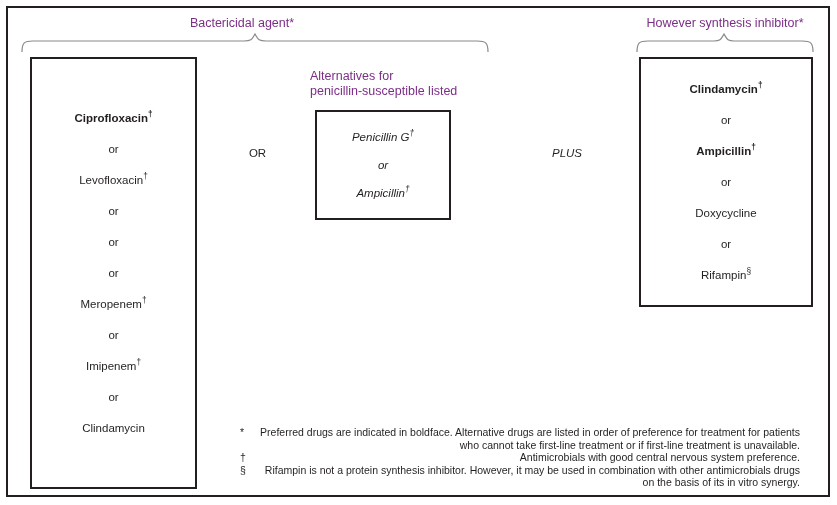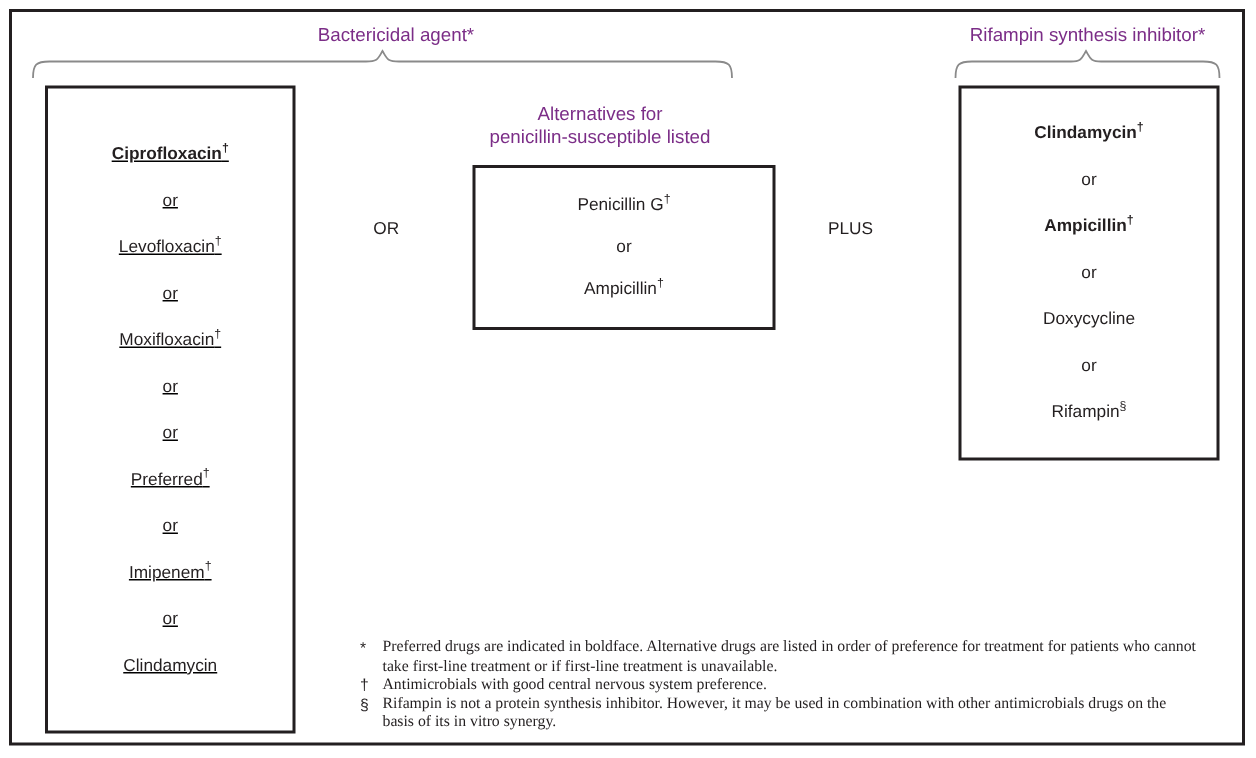--- a/index.html
+++ b/index.html
@@ -34,21 +34,21 @@
   
   .group-heading {
     position: absolute;
     color: #7b2d87;
     font-size: 12.5px;
     line-height: 15px;
     text-align: center;
     white-space: nowrap;
   }
   #heading-bactericidal {
-    left: 31px;
+    left: 9px;
     top: 16px;
     width: 466px;
   }
   #heading-protein {
     left: 637px;
     top: 16px;
     width: 176px;
   }
 
   
@@ -79,27 +79,27 @@
     display: flex;
     flex-direction: column;
     align-items: center;
     justify-content: center;
   }
   #box-bactericidal-primary {
     left: 30px;
     top: 57px;
     width: 167px;
     height: 432px;
-    text-decoration: underline;
   }
   #box-penicillin {
     left: 315px;
     top: 110px;
-    width: 202px;
+    width: 136px;
     height: 110px;
+    font-style: italic;
   }
   #box-protein {
     left: 639px;
     top: 57px;
     width: 174px;
     height: 250px;
   }
 
   .drug-entry {
     font-size: 11.5px;
@@ -122,40 +122,41 @@
 
   
   #heading-penicillin-alt {
     position: absolute;
     left: 310px;
     top: 69px;
     width: 180px;
     color: #7b2d87;
     font-size: 12.5px;
     line-height: 14.5px;
-    text-align: center;
+    text-align: left;
   }
 
   
   .connector {
     position: absolute;
     font-size: 11.5px;
     color: #231f20;
     text-align: center;
     white-space: nowrap;
   }
   #connector-or {
     left: 210px;
     top: 147px;
     width: 95px;
   }
   #connector-plus {
     left: 512px;
     top: 147px;
     width: 110px;
+    font-style: italic;
   }
 
   
   #footnotes {
     position: absolute;
     left: 240px;
     top: 426px;
     width: 560px;
   }
   .footnote {
@@ -164,56 +165,54 @@
     font-size: 10.5px;
     line-height: 12.6px;
     color: #231f20;
   }
   .footnote-marker {
     flex: 0 0 15px;
     text-align: left;
   }
   .footnote-text {
     flex: 1 1 auto;
-    text-align: left;
-    font-family: Liberation Serif, serif;
+    text-align: right;
   }
 </style>
 </head>
 <body>
 
 <div id="canvas">
 
   <div class="outer-frame"></div>
 
   <div class="group-heading" id="heading-bactericidal">Bactericidal agent*</div>
 
   <div class="brace" id="brace-bactericidal">
     <svg width="470" height="20" viewBox="0 0 470 20" fill="none" xmlns="http://www.w3.org/2000/svg">
       <path d="M2 20 C2 11, 4 9, 13 9 L224 9 C232 9, 232 7, 235 2 C238 7, 238 9, 246 9 L457 9 C466 9, 468 11, 468 20" stroke="#8a8a8a" stroke-width="1.2" fill="none" stroke-linecap="round"></path>
     </svg>
   </div>
 
-  <div class="group-heading" id="heading-protein">Rifampin synthesis inhibitor*</div>
+  <div class="group-heading" id="heading-protein">However synthesis inhibitor*</div>
 
   <div class="brace" id="brace-protein">
     <svg width="180" height="20" viewBox="0 0 180 20" fill="none" xmlns="http://www.w3.org/2000/svg">
       <path d="M2 20 C2 11, 4 9, 13 9 L79 9 C86 9, 86 7, 89 2 C92 7, 92 9, 99 9 L167 9 C176 9, 178 11, 178 20" stroke="#8a8a8a" stroke-width="1.2" fill="none" stroke-linecap="round"></path>
     </svg>
   </div>
 
   <div class="drug-box" id="box-bactericidal-primary">
     <div class="drug-entry bold"><span>Ciprofloxacin</span><sup>†</sup></div>
     <div class="drug-entry conj">or</div>
     <div class="drug-entry"><span>Levofloxacin</span><sup>†</sup></div>
     <div class="drug-entry conj">or</div>
-    <div class="drug-entry"><span>Moxifloxacin</span><sup>†</sup></div>
-    <div class="drug-entry conj">or</div>
-    <div class="drug-entry conj">or</div>
-    <div class="drug-entry"><span>Preferred</span><sup>†</sup></div>
+    <div class="drug-entry conj">or</div>
+    <div class="drug-entry conj">or</div>
+    <div class="drug-entry"><span>Meropenem</span><sup>†</sup></div>
     <div class="drug-entry conj">or</div>
     <div class="drug-entry"><span>Imipenem</span><sup>†</sup></div>
     <div class="drug-entry conj">or</div>
     <div class="drug-entry"><span>Clindamycin</span><sup></sup></div>
   </div>
 
   <div class="connector" id="connector-or">OR</div>
 
   <div id="heading-penicillin-alt">
     <div>Alternatives for</div>

